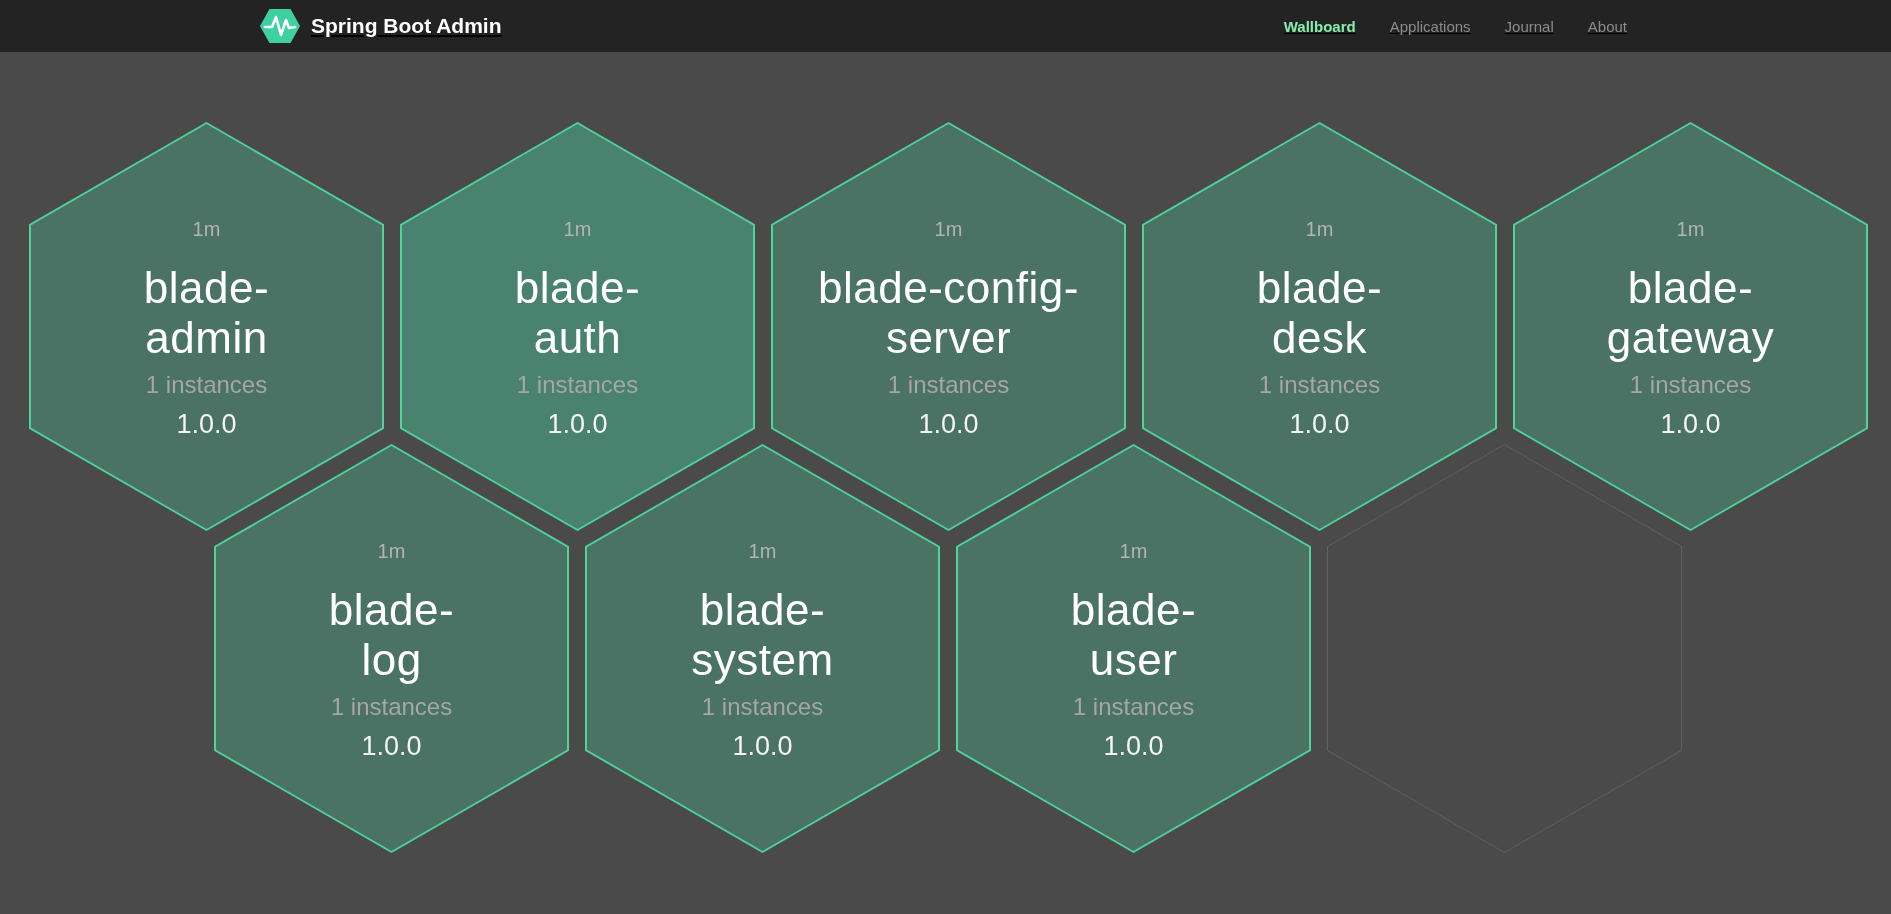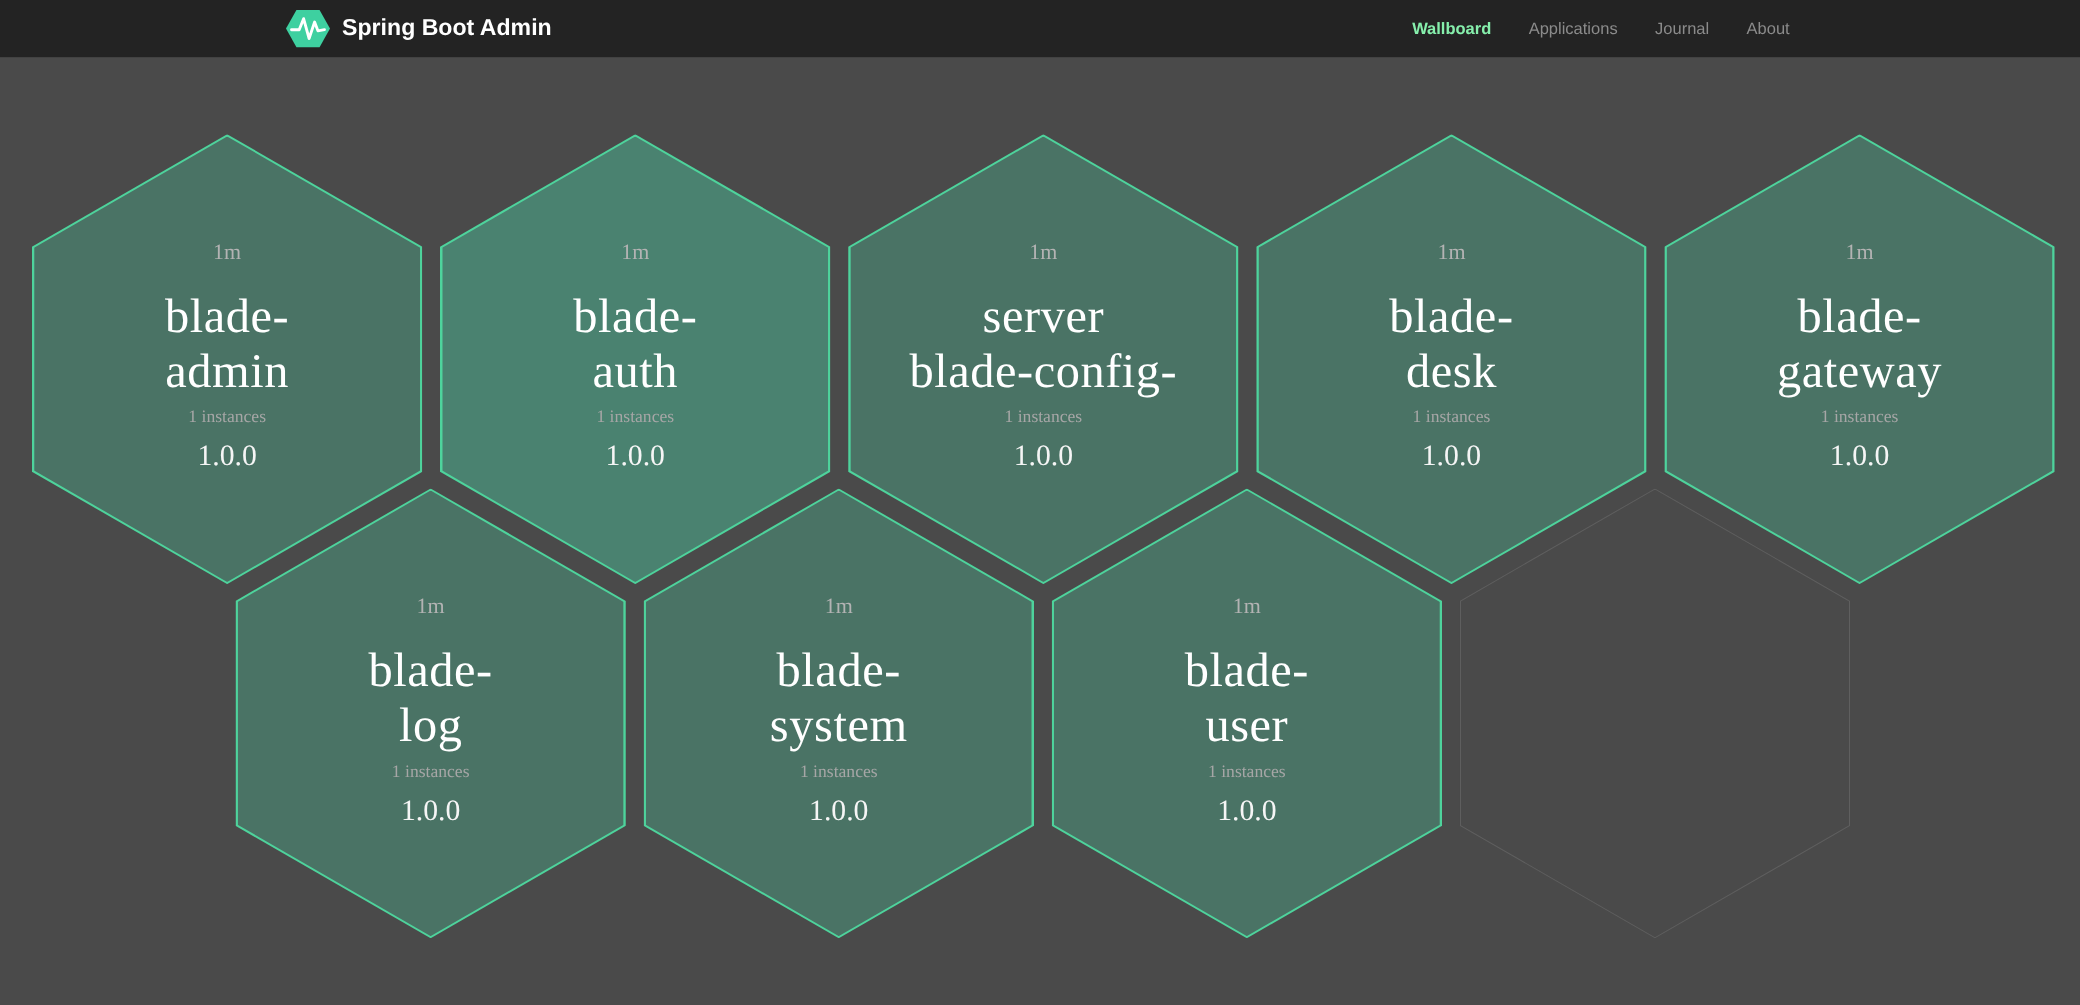--- a/index.html
+++ b/index.html
@@ -9,20 +9,21 @@
     background: var(--page_bg, #4a4a4a);
     font-family: "Liberation Sans", "DejaVu Sans", sans-serif;
   }
 
   
   .navbar {
     height: 52px;
     background: var(--navbar_bg, #232323);
     display: flex;
     align-items: center;
+    text-decoration: underline;
   }
   .brand {
     display: flex;
     align-items: center;
     margin-left: 260px;
     cursor: pointer;
     text-decoration: none;
   }
   .brand-logo { width: 40px; height: 42px; display: block; }
   .brand-title {
@@ -49,21 +50,20 @@
   .nav-link.active {
     color: #86efac;
     font-weight: bold;
   }
 
   
   .wallboard {
     position: relative;
     width: 1891px;
     height: 862px;
-    font-family: Liberation Serif, serif;
   }
   .hex {
     position: absolute;
     width: 355px;
     height: 409px;
     clip-path: polygon(50% 0%, 100% 25%, 100% 75%, 50% 100%, 0% 75%, 0% 25%);
     background: var(--hex_border, #4ed39c);
     cursor: pointer;
   }
   .hex-body {
@@ -97,21 +97,21 @@
     margin-top: 22px;
     font-size: 44px;
     line-height: 50px;
     color: #ffffff;
     letter-spacing: 0.5px;
     max-width: 330px;
   }
   .hex-name .name-line { display: block; }
   .hex-instances {
     margin-top: 8px;
-    font-size: 16px;
+    font-size: 24px;
     color: var(--text_gray, #a6a6a6);
   }
   .hex-version {
     margin-top: 10px;
     font-size: 27px;
     color: #f5f5f5;
     text-align: center;
   }
 
   
@@ -170,22 +170,22 @@
       <div class="hex-instances">1 instances</div>
       <div class="hex-version">1.0.0</div>
     </div>
   </div>
 
   <div class="hex pos-2">
     <div class="hex-body" style="--fill:#4a7365"></div>
     <div class="hex-content">
       <div class="hex-time">1m</div>
       <div class="hex-name">
+        <span class="name-line">blade-config-</span>
         <span class="name-line">server</span>
-        <span class="name-line">blade-config-</span>
       </div>
       <div class="hex-instances">1 instances</div>
       <div class="hex-version">1.0.0</div>
     </div>
   </div>
 
   <div class="hex pos-3">
     <div class="hex-body" style="--fill:#4a7365"></div>
     <div class="hex-content">
       <div class="hex-time">1m</div>

